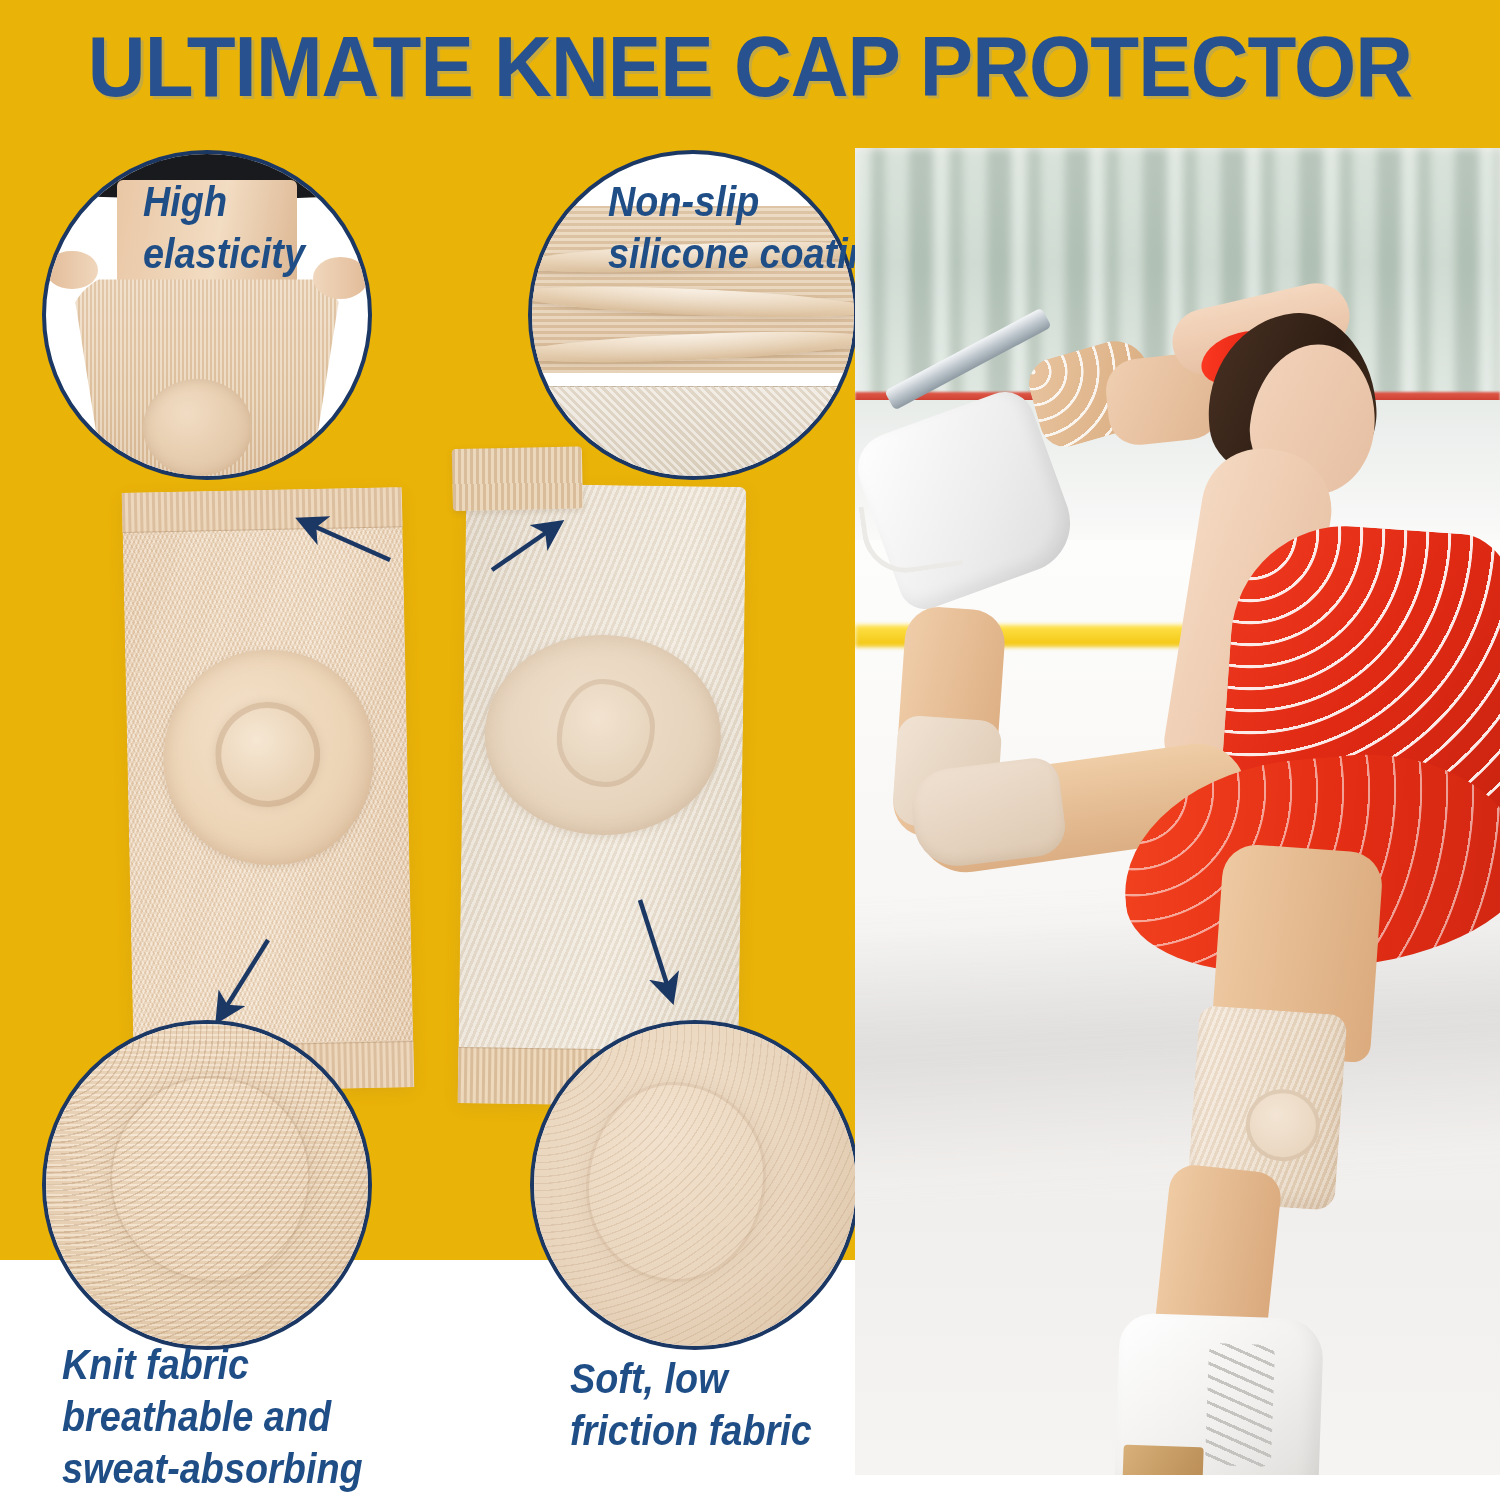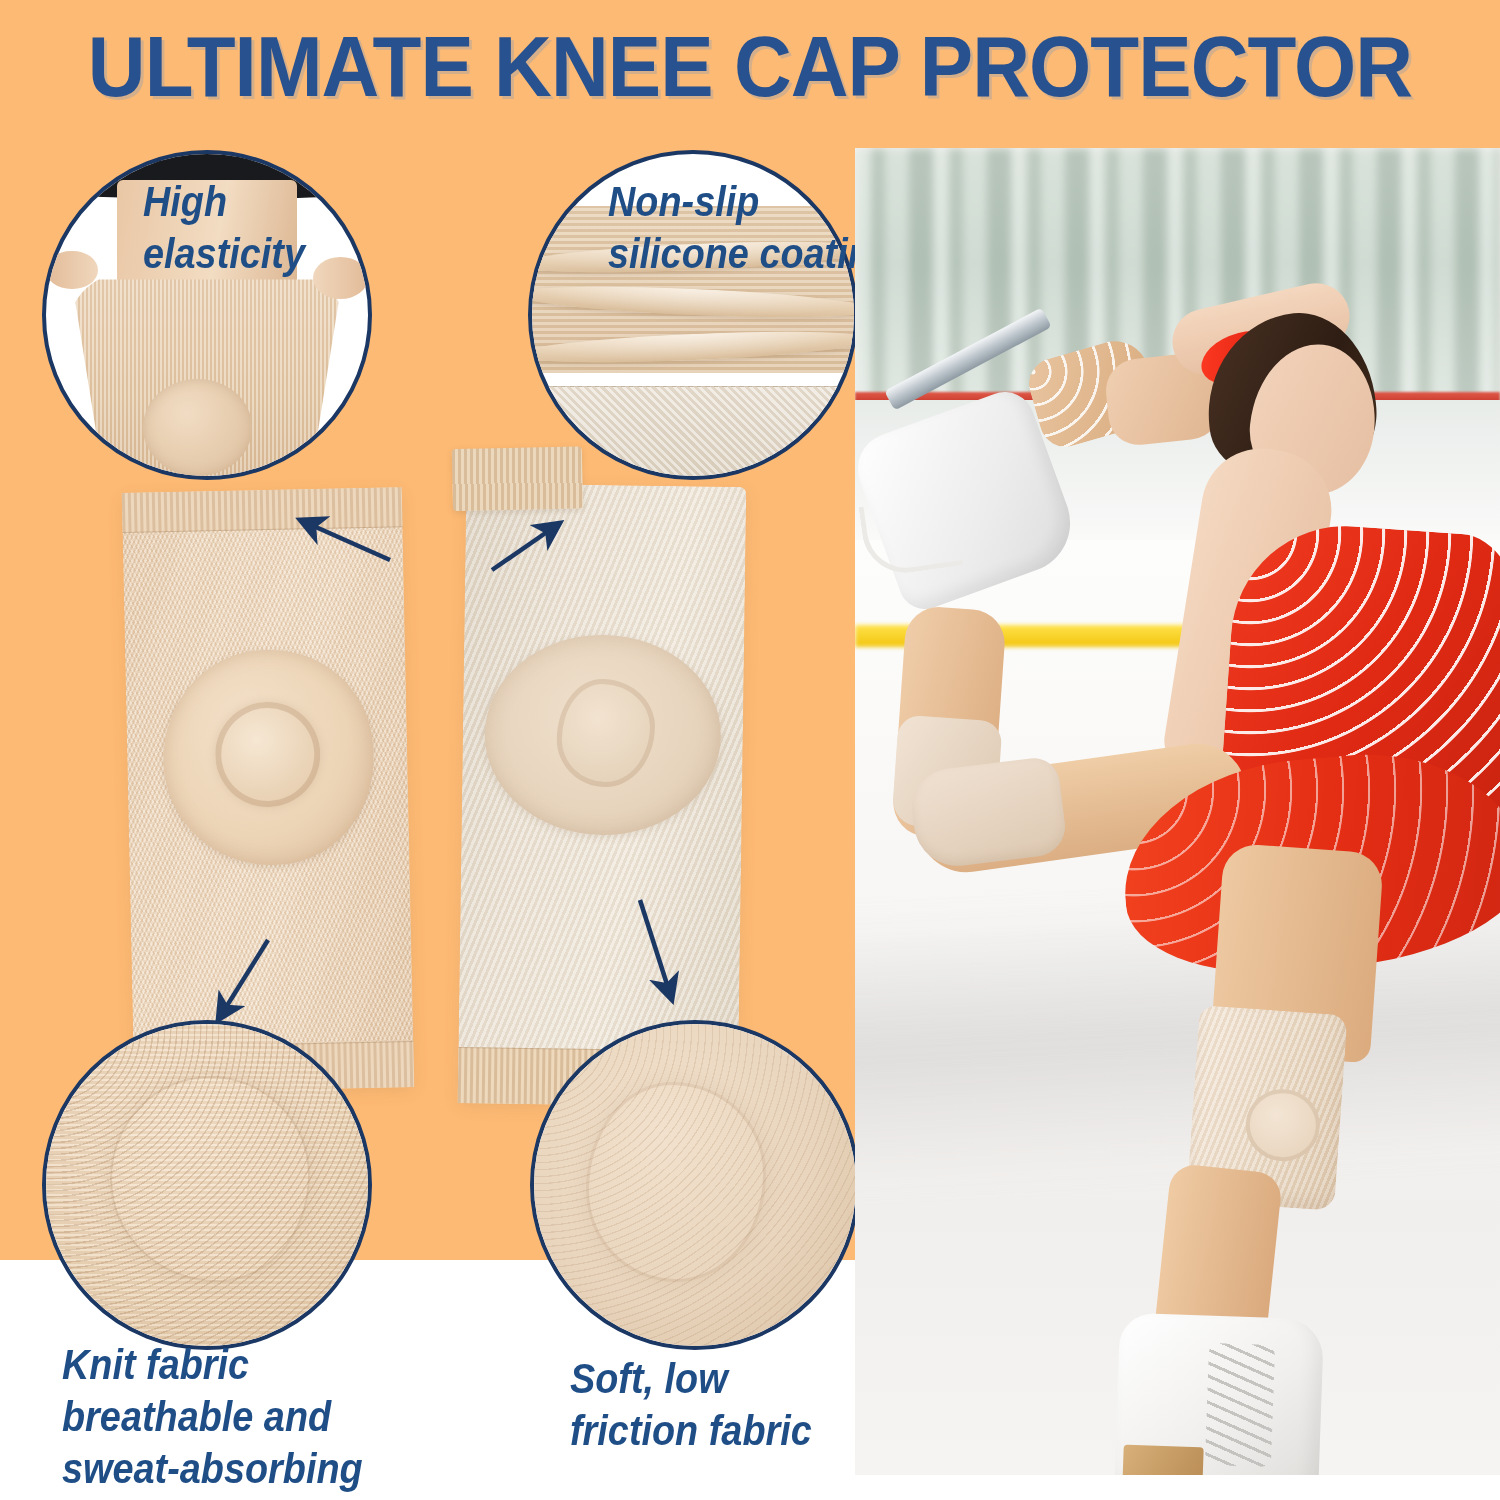--- a/index.html
+++ b/index.html
@@ -3,21 +3,21 @@
 <meta charset="utf-8">
 <style>
   * { box-sizing: border-box; margin: 0; padding: 0; }
   html, body {
     width: 1500px; height: 1500px;
     background: #ffffff;
     font-family: "Liberation Sans", sans-serif;
     overflow: hidden;
   }
 
-  #page { position: relative; width: 1500px; height: 1260px; background: #fdba74; }
+  #page { position: relative; width: 1500px; height: 1260px; background: #eab308; }
 
   
   #title {
     position: absolute; left: 0; top: 18px; width: 1500px;
     text-align: center;
     font-family: "Liberation Sans", sans-serif;
     font-weight: 700;
     font-size: 86px;
     line-height: 96px;
     letter-spacing: -1px;

